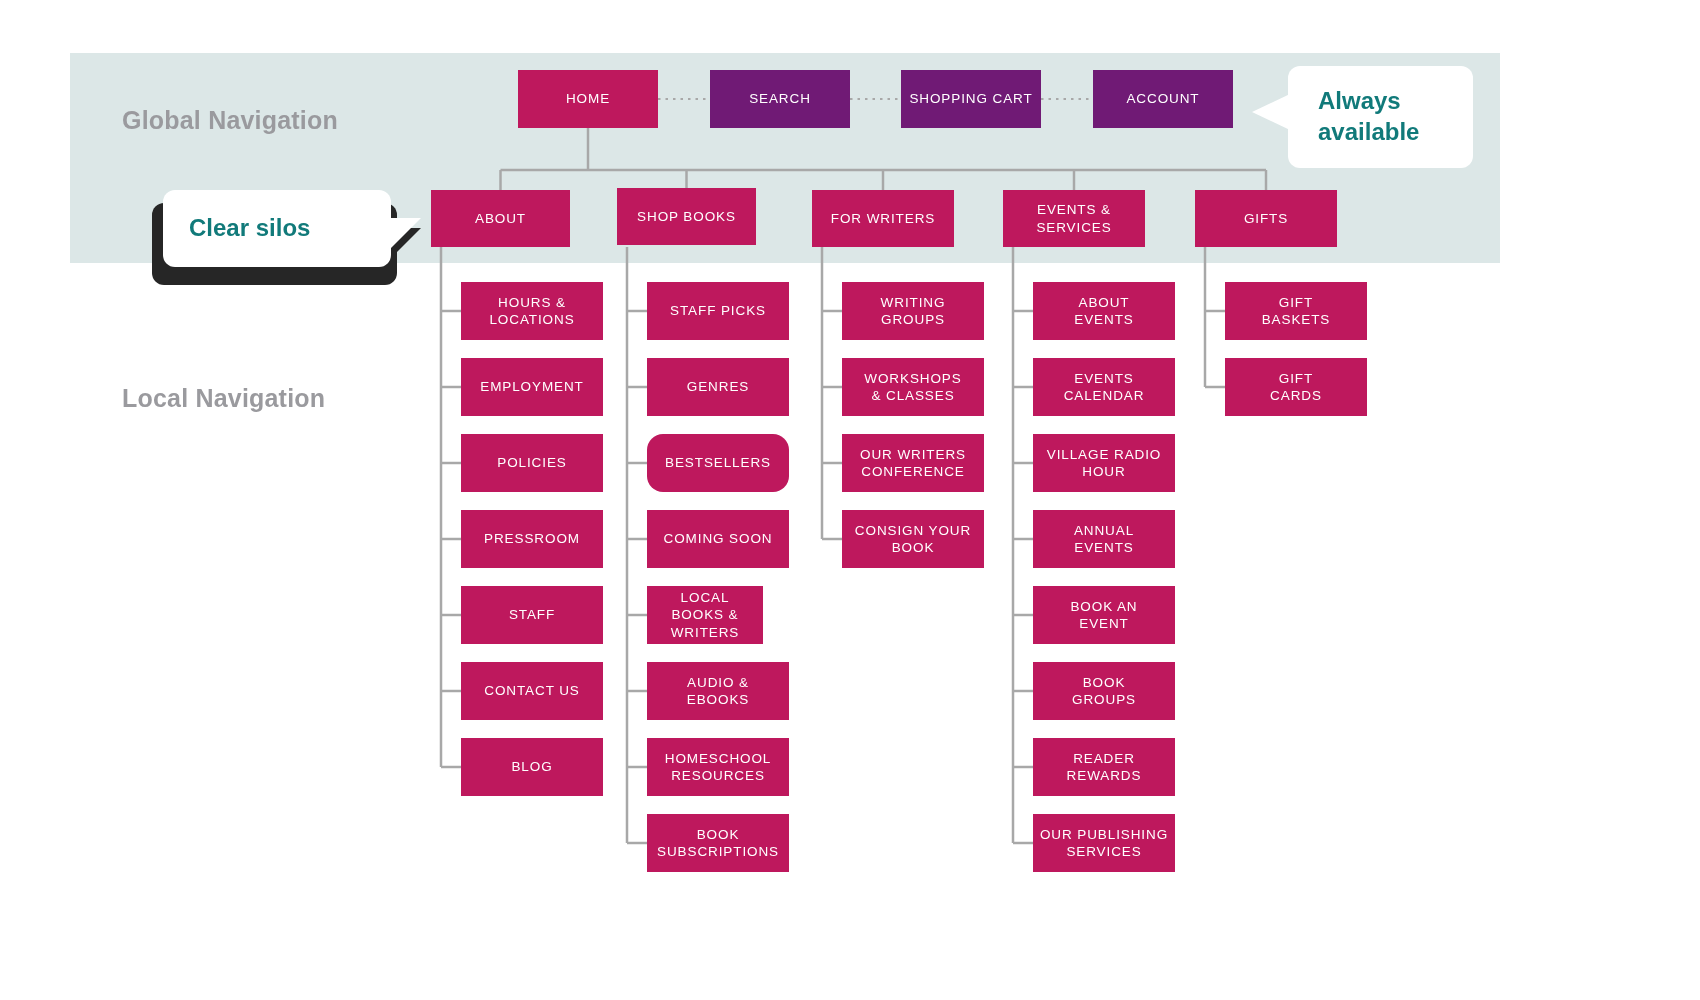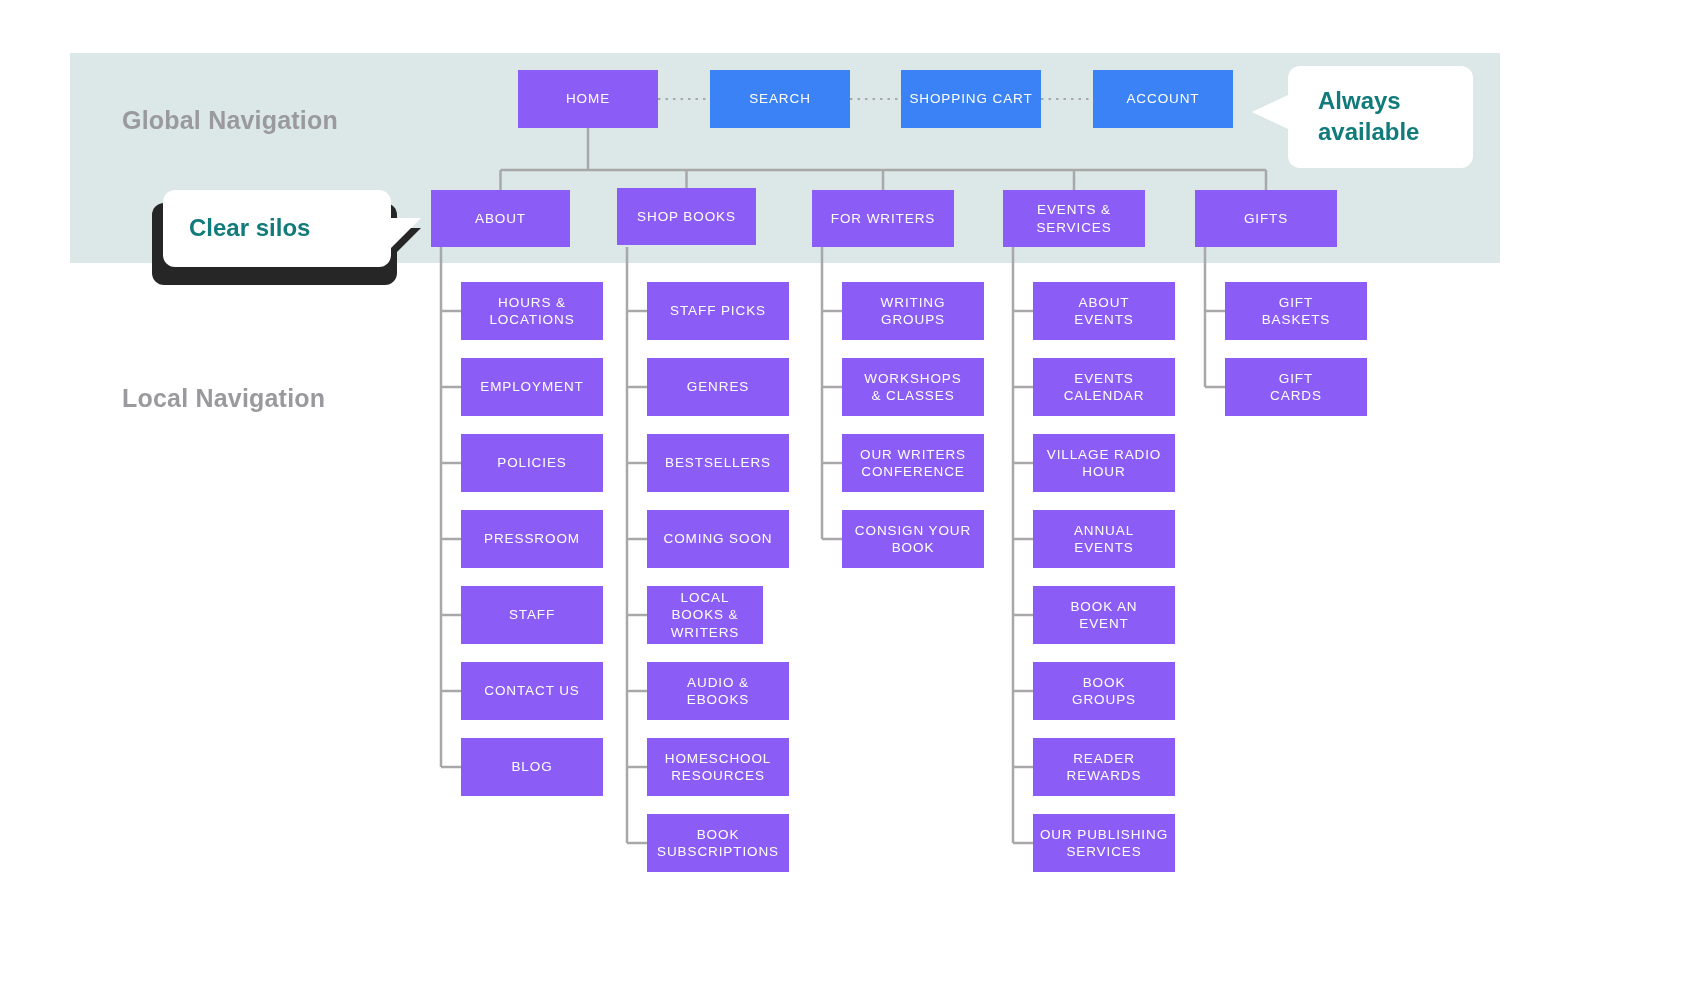--- a/index.html
+++ b/index.html
@@ -58,24 +58,24 @@
     box-sizing: border-box;
     display: flex;
     align-items: center;
     justify-content: center;
     text-align: center;
     color: #ffffff;
     font-size: 13.5px;
     letter-spacing: 0.9px;
     line-height: 1.28;
     padding: 4px 6px;
-    background: #8b5cf6;
+    background: #be185d;
   }
   .node.secondary {
-    background: #3b82f6;
+    background: #701a75;
   }
   .node .node-text {
     display: block;
     white-space: pre-line;
   }
 
   
   .callout {
     position: absolute;
     background: #ffffff;
@@ -250,21 +250,21 @@
       </div>
       <div class="node" style="left: 617px; top: 188px; width: 139px; height: 57px;">
         <span class="node-text">SHOP BOOKS</span>
       </div>
       <div class="node" style="left: 647px; top: 282px; width: 142px; height: 58px;">
         <span class="node-text">STAFF PICKS</span>
       </div>
       <div class="node" style="left: 647px; top: 358px; width: 142px; height: 58px;">
         <span class="node-text">GENRES</span>
       </div>
-      <div class="node" style="left: 647px; top: 434px; width: 142px; height: 58px;">
+      <div class="node" style="left: 647px; top: 434px; width: 142px; height: 58px; border-radius: 16px;">
         <span class="node-text">BESTSELLERS</span>
       </div>
       <div class="node" style="left: 647px; top: 510px; width: 142px; height: 58px;">
         <span class="node-text">COMING SOON</span>
       </div>
       <div class="node" style="left: 647px; top: 586px; width: 116px; height: 58px;">
         <span class="node-text">LOCAL BOOKS &amp;
 WRITERS</span>
       </div>
       <div class="node" style="left: 647px; top: 662px; width: 142px; height: 58px;">

